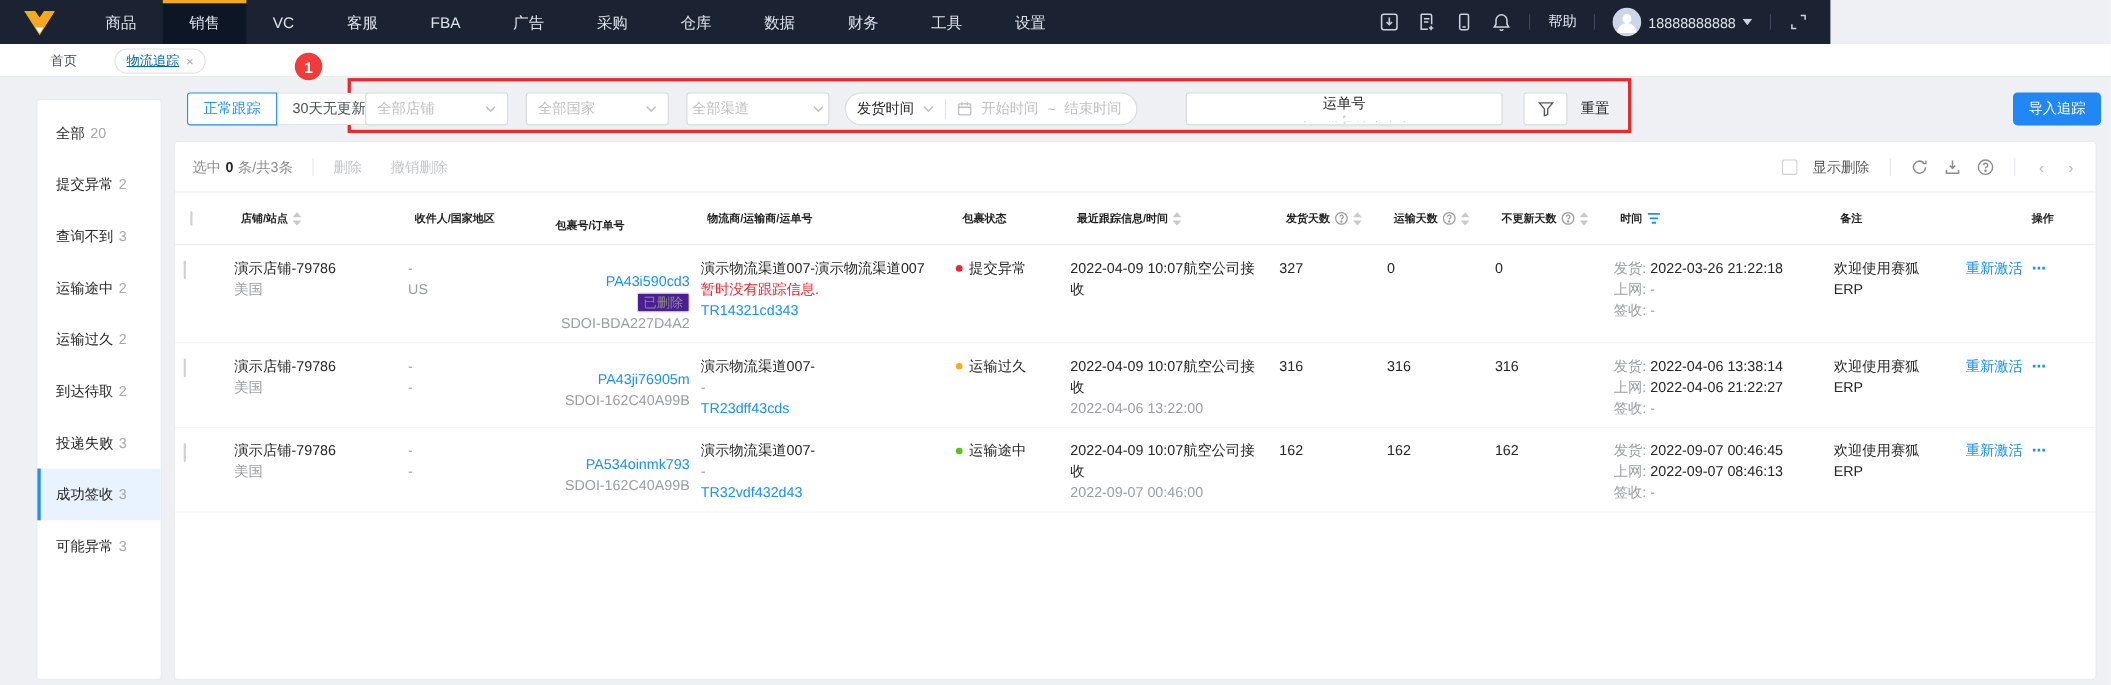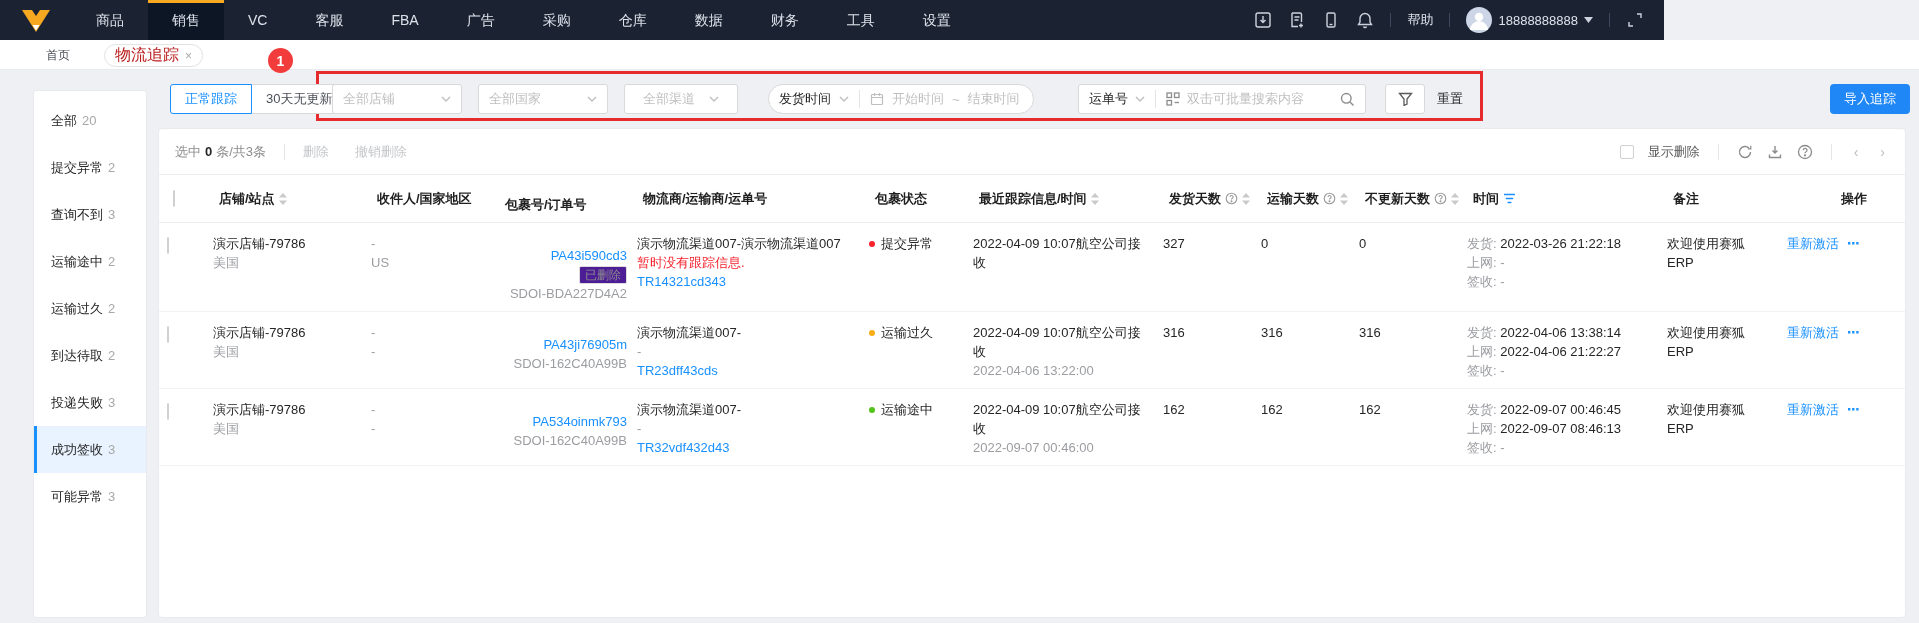--- a/index.html
+++ b/index.html
@@ -17,21 +17,21 @@
   .nav-right { margin-left:auto; display:flex; align-items:center; gap:16px; padding-right:20px; color:#dde2ea; font-size:13px; }
   .nav-divider { width:1px; height:14px; background:#3c4660; }
   .nav-icon { width:18px; height:18px; }
   .avatar { width:26px; height:26px; border-radius:50%; background:#ccd6e6; display:flex; align-items:center; justify-content:center; overflow:hidden; }
   .phone-wrap { display:flex; align-items:center; gap:6px; }
 
   
   .tabbar { position:absolute; left:0; top:40px; width:1919px; height:30px; background:#fff; border-bottom:1px solid #e9ebee; }
   .tab-home { position:absolute; left:46px; top:0; line-height:30px; font-size:12px; color:#4b4f56; cursor:pointer; }
   .tab-current { position:absolute; left:104px; top:4px; height:23px; padding:0 10px; border:1px solid #e2e2e2; border-radius:12px; display:flex; align-items:center; gap:6px; background:#fff; cursor:pointer; }
-  .tab-current .t-label { font-size:16px; color:#b91c1c; }
+  .tab-current .t-label { font-size:12px; color:#0369a1;text-decoration:underline; }
   .tab-current .t-close { font-size:12px; color:#a7a7a7; line-height:1; }
 
   .badge-1 { position:absolute; left:268px; top:48px; width:25px; height:25px; border-radius:50%; background:#f23c3c; color:#fff; font-size:14px; font-weight:bold; display:flex; align-items:center; justify-content:center; z-index:20; }
 
   
   .red-box { position:absolute; left:316px; top:71px; width:1167px; height:50px; border:3px solid #e52b2b; z-index:5; pointer-events:none; }
   .filter-ctl { position:absolute; top:84px; height:30px; background:#fff; border:1px solid #d9d9d9; border-radius:3px; display:flex; align-items:center; font-size:13px; z-index:6; }
   .btn-group { position:absolute; left:170px; top:84px; display:flex; z-index:6; }
   .btn-track { height:30px; padding:0 14px; background:#fff; font-size:13px; display:flex; align-items:center; cursor:pointer; }
   .btn-track.active { border:1px solid #1890ff; color:#1890ff; border-radius:3px 0 0 3px; z-index:2; }
@@ -56,21 +56,21 @@
   .tb-gray { color:#8c8c8c; }
   .tb-count { color:#262626; font-weight:bold; margin:0 4px; }
   .tb-divider { width:1px; height:16px; background:#e4e6e9; margin:0 18px; }
   .tb-disabled { color:#c5c7ca; margin-right:26px; cursor:pointer; }
   .tb-right { margin-left:auto; display:flex; align-items:center; gap:14px; }
   .checkbox { width:14px; height:14px; border:1px solid #d0d0d0; border-radius:2px; background:#fff; cursor:pointer; flex:none; }
   .tb-icon { color:#8c8c8c; cursor:pointer; }
   .pg-arrow { font-size:14px; color:#b9bbbe; cursor:pointer; padding:0 4px; }
 
   
-  .thead { display:flex; align-items:center; height:48px; border-bottom:1px solid #ebedf0; font-size:13px; font-weight:bold; color:#1f1f1f; padding:0 14px; }
+  .thead { display:flex; align-items:center; height:48px; border-bottom:1px solid #ebedf0; font-size:10px; font-weight:bold; color:#1f1f1f; padding:0 14px; }
   .trow { display:flex; min-height:68px; border-bottom:1px solid #f2f3f5; padding:11px 8px 8px; font-size:13px; line-height:19px; }
   .cell { flex:none; padding-right:10px; }
   .c-cb { width:46px; padding-top:2px; }
   .thead .c-cb { padding-top:0; }
   .c-shop { width:158px; }
   .c-recv { width:128px; }
   .c-pkg { width:138px;margin-top:12px; }
   .c-carrier { width:232px; }
   .c-status { width:104px; }
   .c-track { width:190px; }
@@ -182,21 +182,21 @@
     </svg>
 </div>
 
 <div class="filter-ctl" style="left:478px; width:130px; padding:0 10px;">
   <span class="placeholder">全部国家</span>
   <svg class="sel-chevron" width="10" height="6" viewBox="0 0 10 6" fill="none" stroke="#bfbfbf" stroke-width="1.4">
       <polyline points="1,1 5,5 9,1"></polyline>
     </svg>
 </div>
 
-<div class="filter-ctl" style="left:624px; width:114px; padding:0 18px;">
+<div class="filter-ctl" style="left:624px; width:130px; padding:0 4px;">
   <span class="placeholder">全部渠道</span>
   <svg class="sel-chevron" width="10" height="6" viewBox="0 0 10 6" fill="none" stroke="#bfbfbf" stroke-width="1.4">
       <polyline points="1,1 5,5 9,1"></polyline>
     </svg>
 </div>
 
 <div class="filter-ctl" style="left:768px; width:266px; padding:0 10px;border-radius:15px;">
   <span>发货时间</span>
   <svg style="margin-left:8px" width="10" height="6" viewBox="0 0 10 6" fill="none" stroke="#bfbfbf" stroke-width="1.4">
       <polyline points="1,1 5,5 9,1"></polyline>
@@ -204,21 +204,21 @@
   <div class="compound-sep"></div>
   <svg width="14" height="14" viewBox="0 0 14 14" fill="none" stroke="#bfbfbf" stroke-width="1.2">
     <rect x="1.5" y="2.5" width="11" height="10" rx="1"></rect>
       <path d="M1.5 5.5h11M4.5 1v3M9.5 1v3"></path>
   </svg>
   <span class="placeholder" style="margin-left:8px">开始时间</span>
   <span class="placeholder" style="margin:0 8px">~</span>
   <span class="placeholder">结束时间</span>
 </div>
 
-<div class="filter-ctl" style="left:1078px; width:288px; padding:0 10px;">
+<div class="filter-ctl" style="left:1078px; width:288px; padding:0 10px;flex-direction:column;">
   <span>运单号</span>
   <svg style="margin-left:7px" width="10" height="6" viewBox="0 0 10 6" fill="none" stroke="#bfbfbf" stroke-width="1.4">
       <polyline points="1,1 5,5 9,1"></polyline>
     </svg>
   <div class="compound-sep"></div>
   <svg width="14" height="14" viewBox="0 0 14 14" fill="none" stroke="#8c8c8c" stroke-width="1.3">
     <rect x="1" y="1" width="4.5" height="4.5"></rect>
       <rect x="8.5" y="1" width="4.5" height="4.5"></rect>
       <rect x="1" y="8.5" width="4.5" height="4.5"></rect>
       <path d="M8.5 10.5h4.5"></path>

